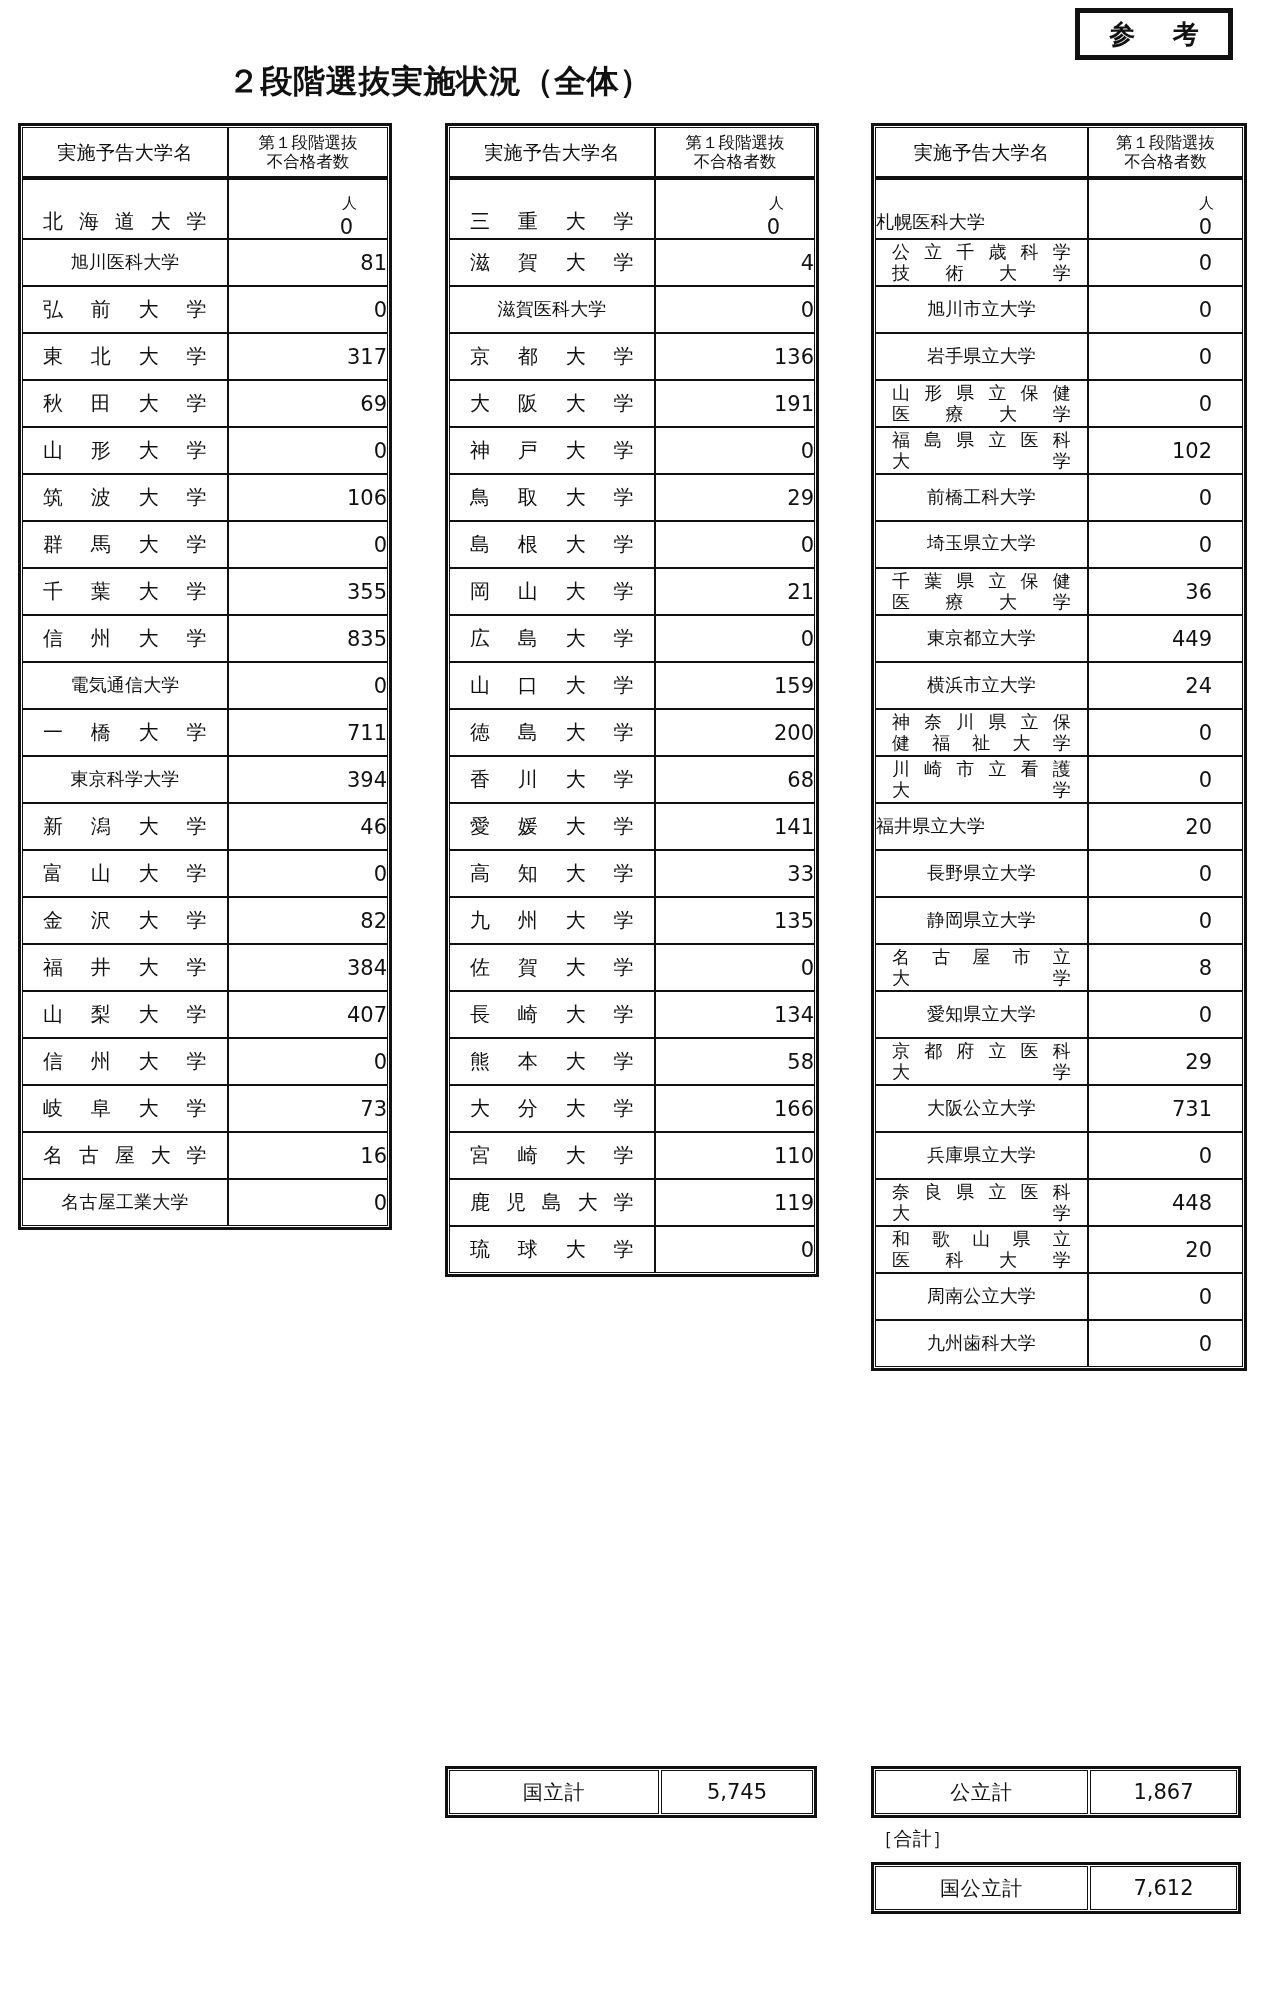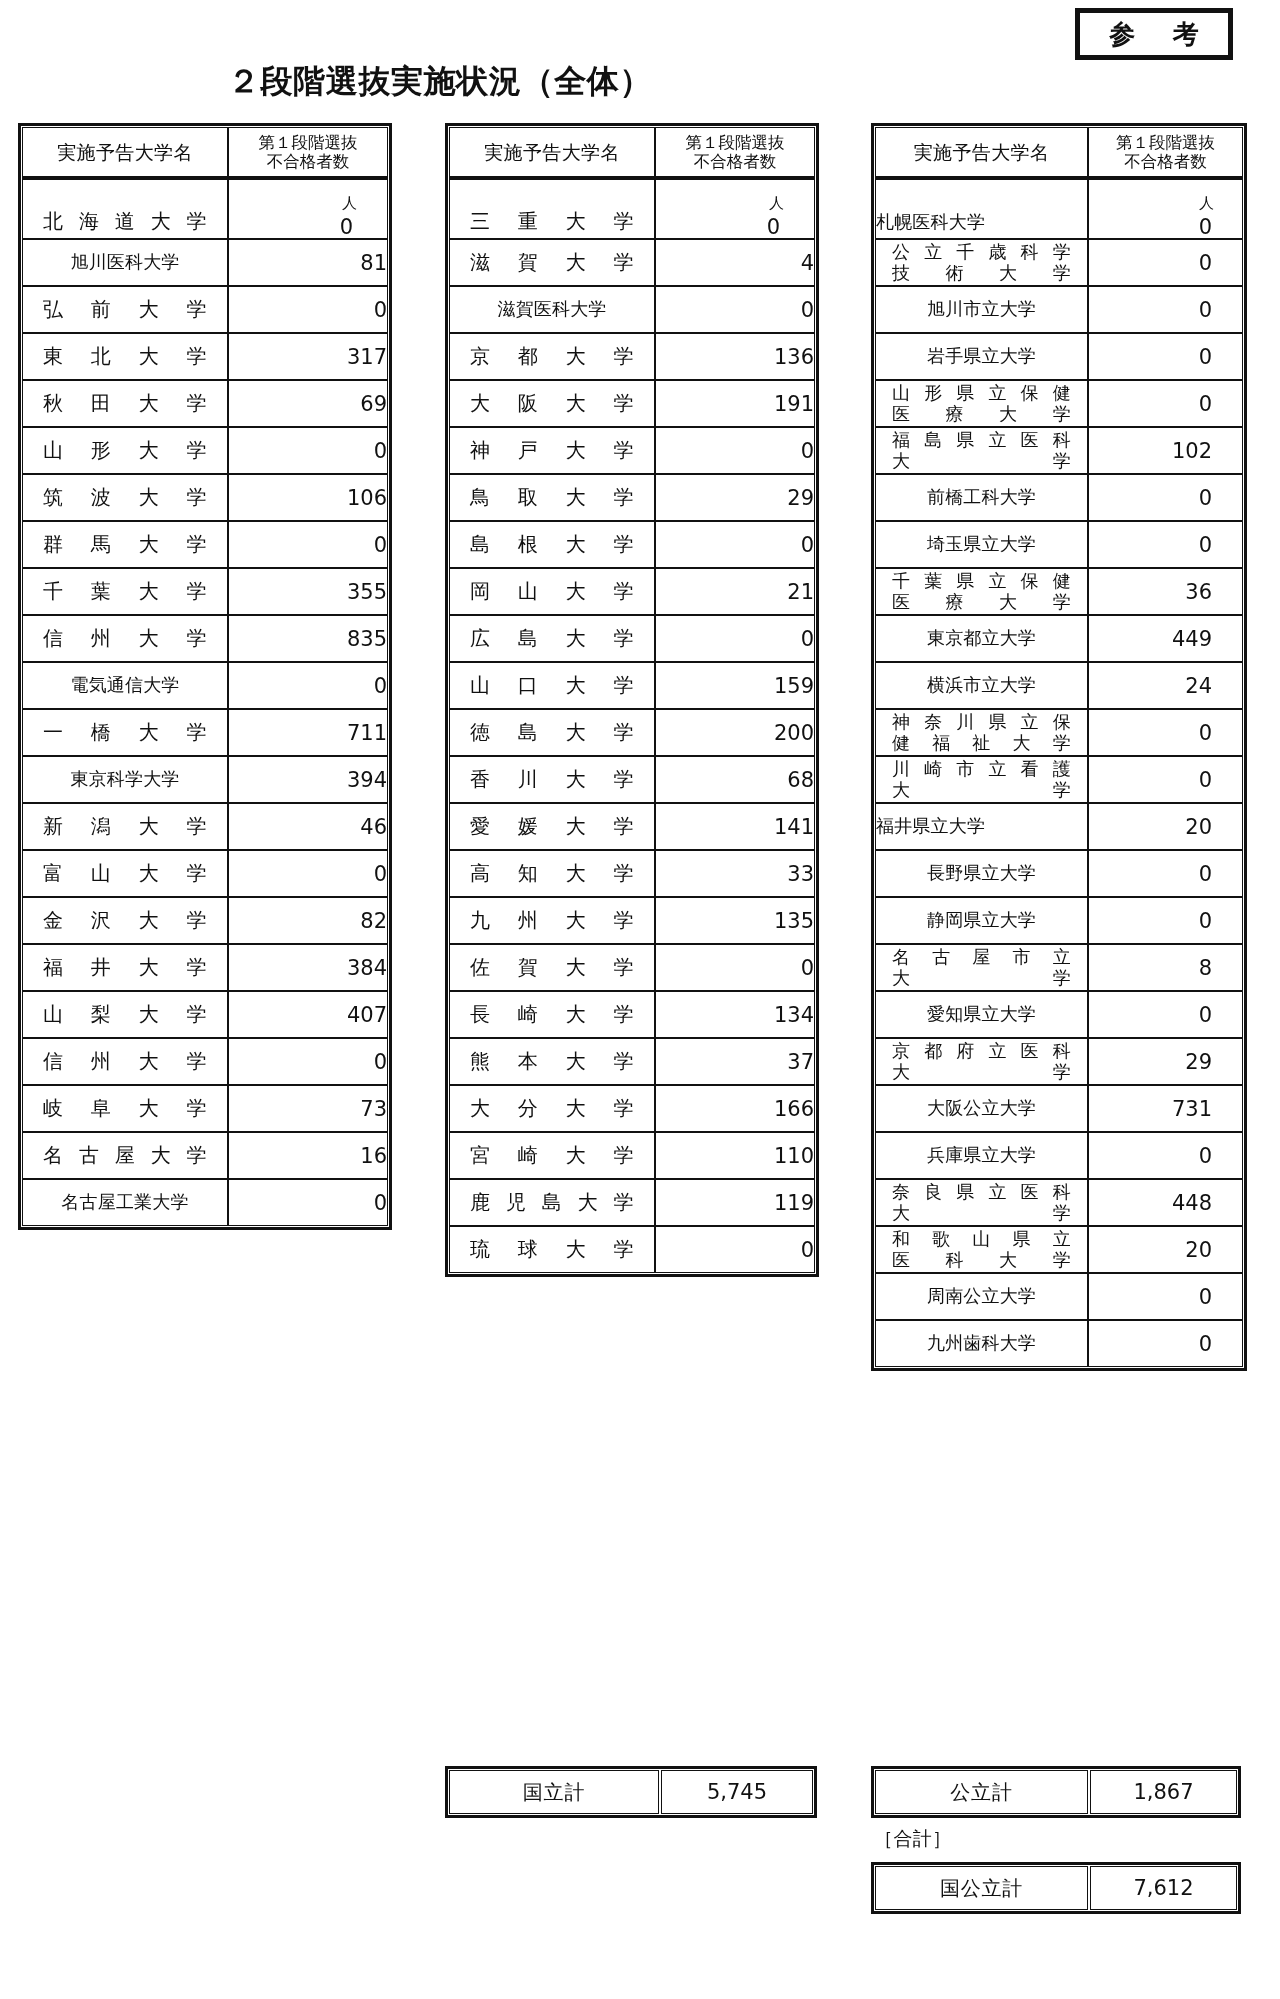--- a/index.html
+++ b/index.html
@@ -390,21 +390,21 @@
           <tr>
             <td class="uni spread">佐賀大学</td>
             <td class="val">0</td>
           </tr>
           <tr>
             <td class="uni spread">長崎大学</td>
             <td class="val">134</td>
           </tr>
           <tr>
             <td class="uni spread">熊本大学</td>
-            <td class="val">37</td>
+            <td class="val">58</td>
           </tr>
           <tr>
             <td class="uni spread">大分大学</td>
             <td class="val">166</td>
           </tr>
           <tr>
             <td class="uni spread">宮崎大学</td>
             <td class="val">110</td>
           </tr>
           <tr>
@@ -464,21 +464,21 @@
               <span class="line">福島県立医科</span>
               <span class="line">大　　　　学</span>
             </td>
             <td class="val">102</td>
           </tr>
           <tr>
             <td class="uni tight" style="text-align: center;">前橋工科大学</td>
             <td class="val">0</td>
           </tr>
           <tr>
-            <td class="uni tight" style="text-align: center;">埼玉県立大学</td>
+            <td class="uni tight" style="text-align: center; font-family: Liberation Mono, monospace;">埼玉県立大学</td>
             <td class="val">0</td>
           </tr>
           <tr>
             <td class="uni two-line">
               <span class="line">千葉県立保健</span>
               <span class="line">医 療 大 学</span>
             </td>
             <td class="val">36</td>
           </tr>
           <tr>

